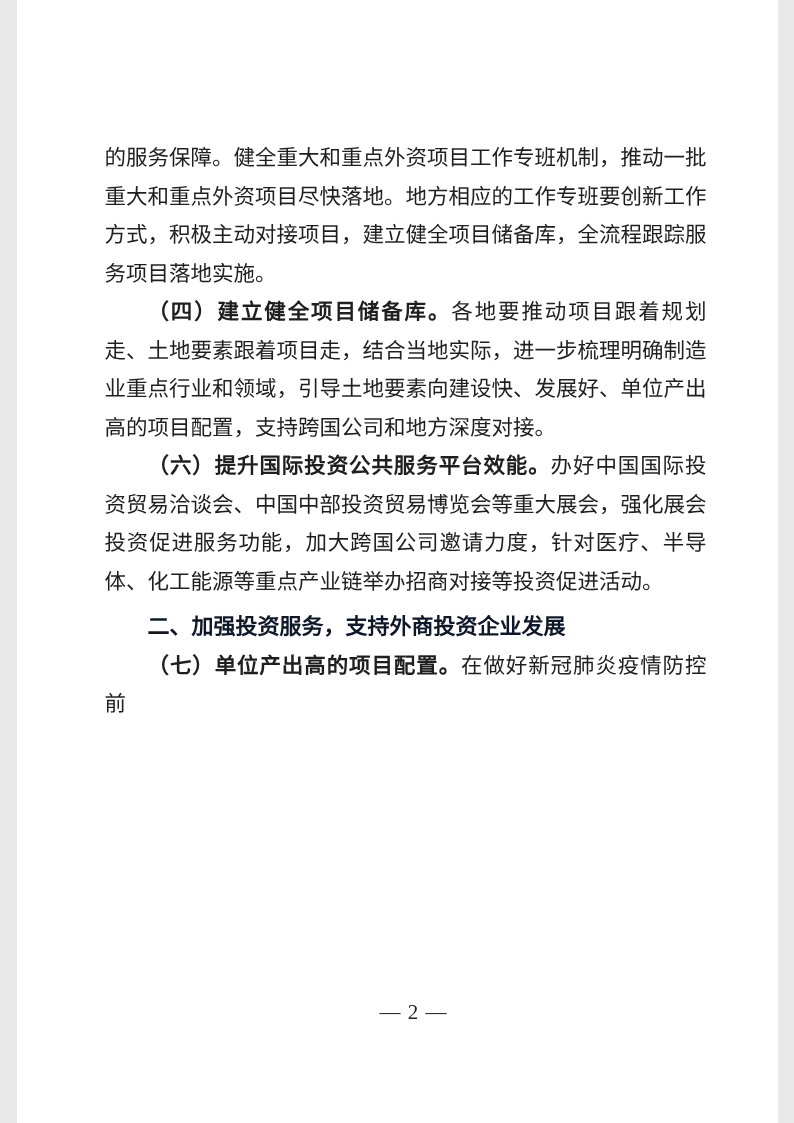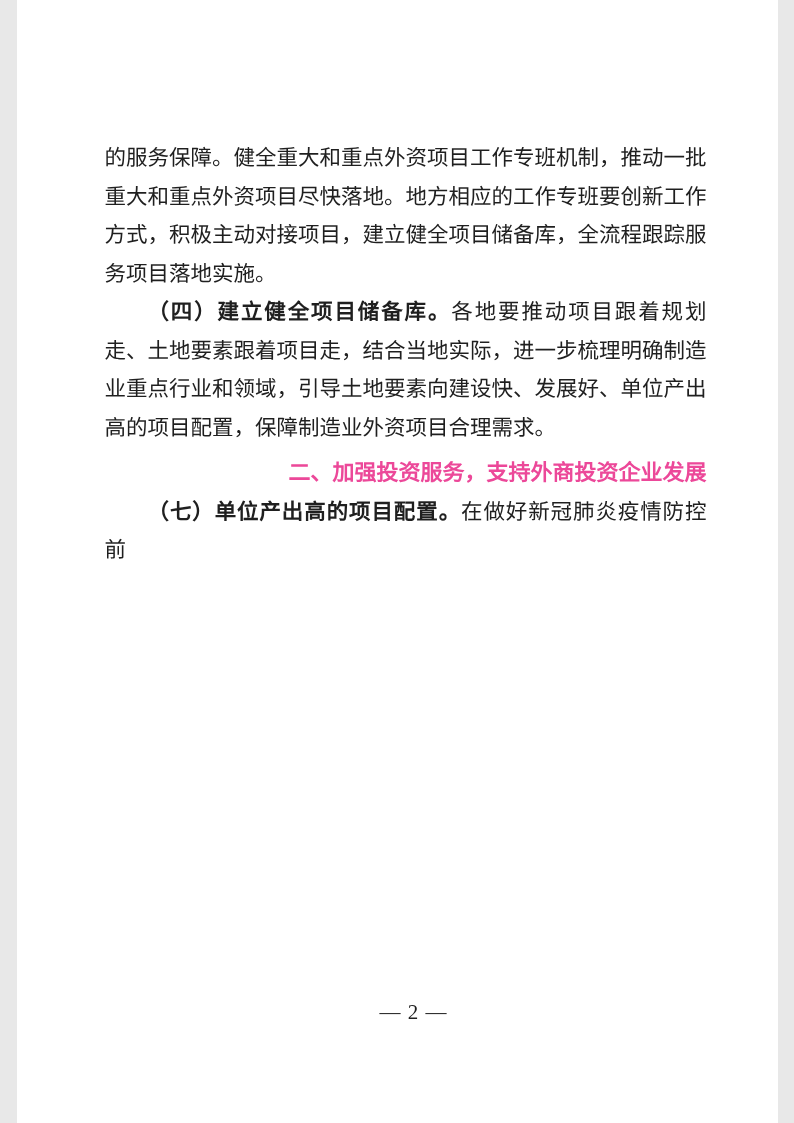--- a/index.html
+++ b/index.html
@@ -32,22 +32,22 @@
   .lead {
     font-weight: 700;
   }
   .section-heading {
     margin: 7px 0 0 0;
     text-indent: 43px;
     font-family: "Liberation Sans", "DejaVu Sans", sans-serif;
     font-weight: 700;
     font-size: 22px;
     line-height: 38.5px;
-    color: #ec4899;
-    text-align: right;
+    color: #0f172a;
+    text-align: left;
   }
   .page-footer {
     position: absolute;
     left: 0;
     top: 993px;
     width: 794px;
     text-align: center;
     font-family: "Liberation Serif", "DejaVu Serif", serif;
     font-size: 21px;
     line-height: 38.5px;
@@ -56,23 +56,24 @@
   }
 </style>
 </head>
 <body>
 
 <div class="page">
   <div class="text-block">
 
     <p class="para"><span>的服务保障。健全重大和重点外资项目工作专班机制，推动一批重大和重点外资项目尽快落地。地方相应的工作专班要创新工作方式，积极主动对接项目，建立健全项目储备库，全流程跟踪服务项目落地实施。</span></p>
 
-    <p class="para indent"><span class="lead">（四）建立健全项目储备库。</span><span>各地要推动项目跟着规划走、土地要素跟着项目走，结合当地实际，进一步梳理明确制造业重点行业和领域，引导土地要素向建设快、发展好、单位产出高的项目配置，保障制造业外资项目合理需求。</span></p>
+    <p class="para indent"><span class="lead">（四）建立健全项目储备库。</span><span>各地要推动项目跟着规划走、土地要素跟着项目走，结合当地实际，进一步梳理明确制造业重点行业和领域，引导土地要素向建设快、发展好、单位产出高的项目配置，支持跨国公司和地方深度对接。</span></p>
 
 
+    <p class="para indent"><span class="lead">（六）提升国际投资公共服务平台效能。</span><span>办好中国国际投资贸易洽谈会、中国中部投资贸易博览会等重大展会，强化展会投资促进服务功能，加大跨国公司邀请力度，针对医疗、半导体、化工能源等重点产业链举办招商对接等投资促进活动。</span></p>
 
     <h2 class="section-heading">二、加强投资服务，支持外商投资企业发展</h2>
 
     <p class="para indent"><span class="lead">（七）单位产出高的项目配置。</span><span>在做好新冠肺炎疫情防控前</span></p>
 
   </div>
 
   <div class="page-footer"><span>— 2 —</span></div>
 </div>
 

